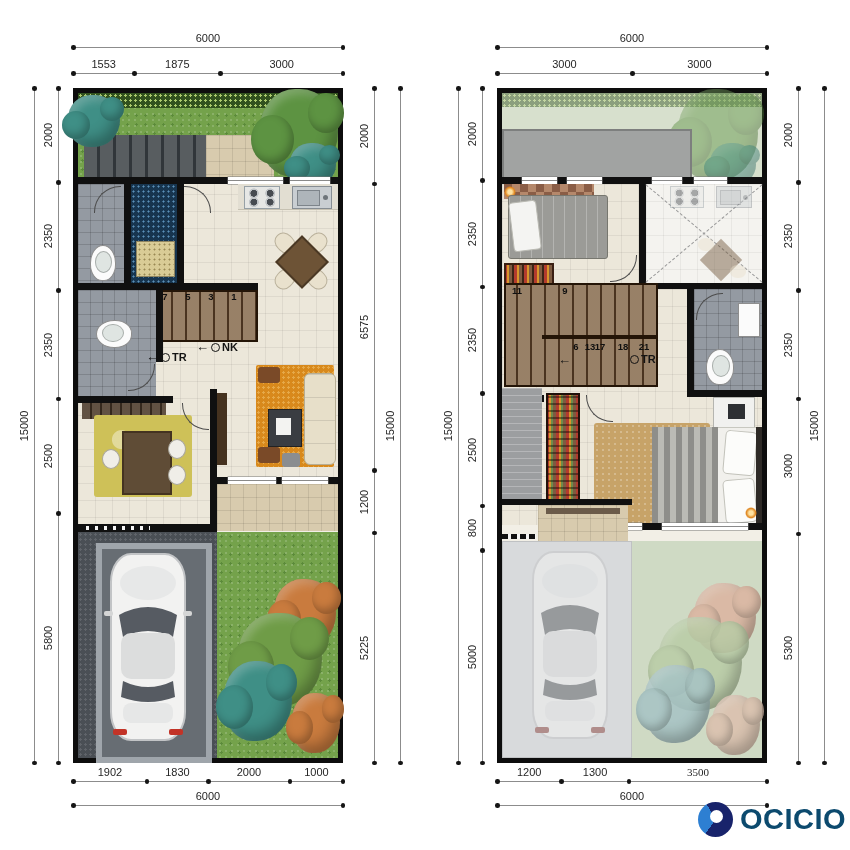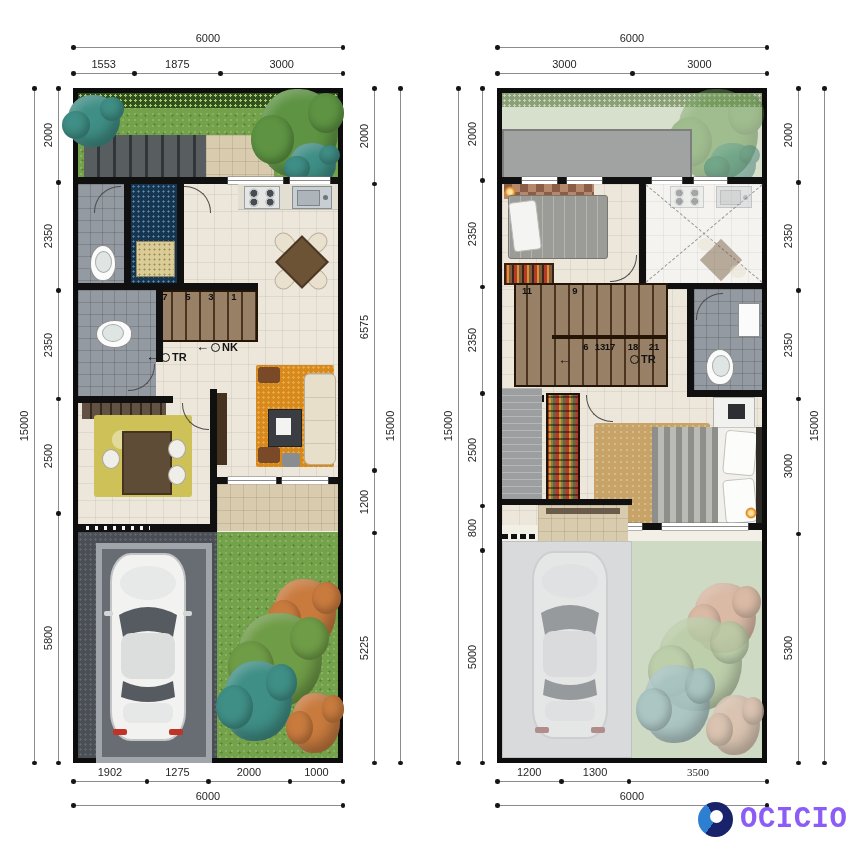--- a/index.html
+++ b/index.html
@@ -50,21 +50,21 @@
   .rail-v::after{content:'';position:absolute;bottom:-2px;left:16px;width:4.5px;height:4.5px;border-radius:50%;background:#151515;}
   .dimtxt{font-size:11px;color:#262626;white-space:nowrap;}
   .rail-v .dimtxt{transform:rotate(-90deg);position:relative;left:-3px;}
   
   .fade{opacity:.45;}
   .xline{position:absolute;border-top:1px dashed #9a9a9a;}
   
   .logo{position:absolute;display:flex;align-items:center;gap:7px;}
   .logo-mark{width:35px;height:35px;border-radius:50%;background:conic-gradient(from 215deg,#2d7fd2 0 115deg,#18236b 115deg 360deg);position:relative;}
   .logo-mark::after{content:'';position:absolute;width:13px;height:13px;border-radius:50%;background:#fff;left:12px;top:8px;}
-  .logo-text{font-size:29px;font-weight:800;letter-spacing:.5px;color:#8b5cf6;font-family:Liberation Mono, monospace;}
+  .logo-text{font-size:29px;font-weight:800;letter-spacing:.5px;color:#0c4a6e;}
 </style>
 </head>
 <body>
 
 <div class="canvas">
 
   <div class="plan" style="left:73px;top:88px;">
 
     <div class="abs grass" style="left:0;top:0;width:260px;height:84px;"></div>
     <div class="abs hedge" style="left:0;top:0;width:260px;height:15px;"></div>
@@ -203,21 +203,21 @@
     <div class="xline" style="left:126px;top:140px;width:152px;transform:rotate(-40deg);"></div>
     <div class="stove fade" style="left:168px;top:93px;width:32px;height:20px;"></div>
     <div class="sink fade" style="left:214px;top:93px;width:34px;height:20px;"></div>
     <div class="abs fade" style="left:204px;top:152px;width:30px;height:30px;background:#6d5336;transform:rotate(45deg);"></div>
     <div class="abs fade" style="left:196px;top:145px;width:16px;height:13px;background:#e9e1cd;border-radius:45%;"></div>
     <div class="abs fade" style="left:228px;top:172px;width:16px;height:13px;background:#e9e1cd;border-radius:45%;"></div>
     <div class="wall" style="left:144px;top:190px;width:116px;height:7px;"></div>
 
     <div class="abs tile" style="left:0;top:196px;width:260px;height:236px;"></div>
 
-    <div class="stair" style="left:12px;top:190px;width:154px;height:104px;">
+    <div class="stair" style="left:2px;top:190px;width:154px;height:104px;">
       <span class="snum" style="left:6px;top:2px;">11</span>
       <span class="snum" style="left:54px;top:2px;">9</span>
       <div class="abs" style="left:38px;top:52px;width:116px;height:4px;background:#241507;"></div>
       <span class="snum" style="left:41px;top:58px;padding-left:38px;">13</span>
       <span class="snum" style="left:65px;top:58px;">6</span>
       <span class="snum" style="left:89px;top:58px;">17</span>
       <span class="snum" style="left:112px;top:58px;">18</span>
       <span class="snum" style="left:133px;top:58px;">21</span>
     </div>
     <div class="slabel" style="left:553px-497px;top:262px;left:56px;">
@@ -289,21 +289,21 @@
       </div>
     <div class="seg" style="flex-grow: 3000;">
         <span class="dimtxt">3000</span>
       </div>
   </div>
   <div class="rail-h" style="left:73px;top:766px;width:270px;">
     <div class="seg" style="flex-grow: 1725;">
         <span class="dimtxt">1902</span>
       </div>
     <div class="seg" style="flex-grow: 1275;">
-        <span class="dimtxt">1275</span>
+        <span class="dimtxt">1830</span>
       </div>
     <div class="seg" style="flex-grow: 2000;">
         <span class="dimtxt">2000</span>
       </div>
     <div class="seg" style="flex-grow: 1000;">
         <span class="dimtxt">1000</span>
       </div>
   </div>
   <div class="rail-h" style="left:73px;top:790px;width:270px;">
     <div class="seg">

